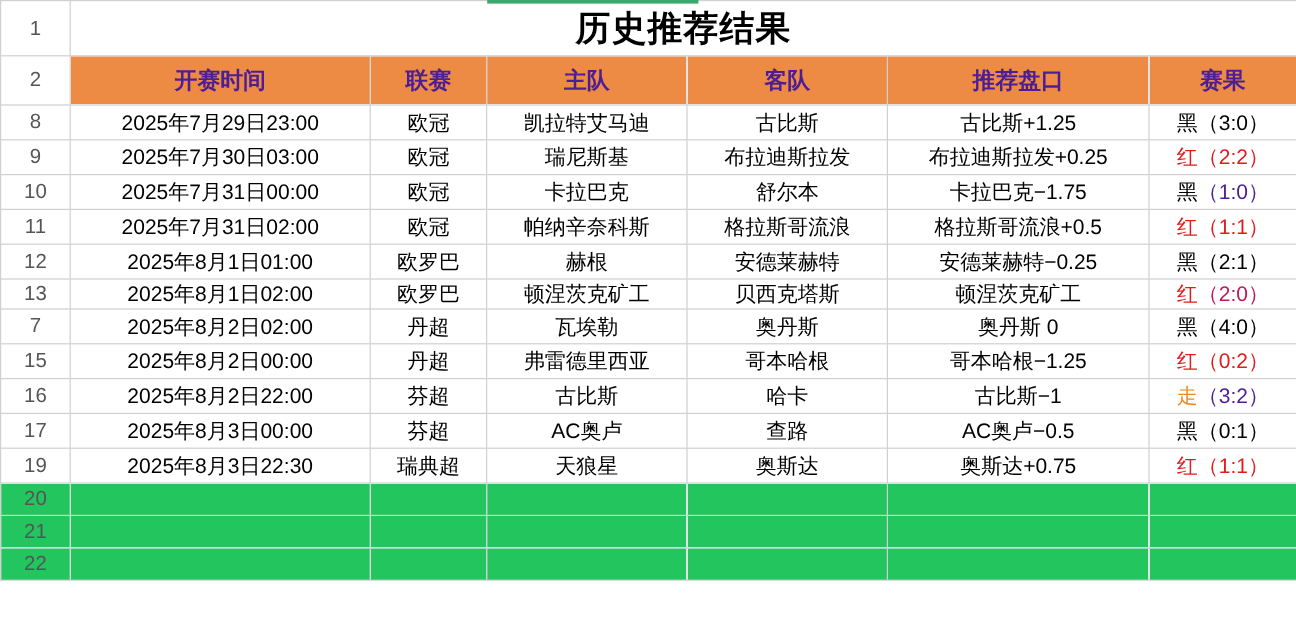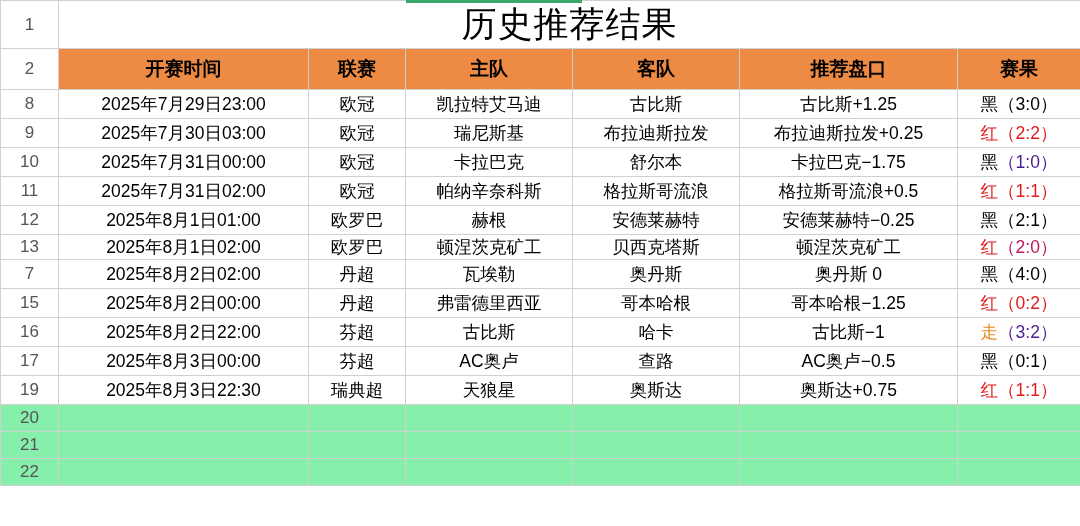--- a/index.html
+++ b/index.html
@@ -50,44 +50,44 @@
     left: 406px;
     width: 176px;
     height: 3px;
     background: #3aa76d;
     z-index: 5;
   }
   
   .title-cell {
     text-align: center;
     vertical-align: middle;
-    font-size: 35px;
-    font-weight: normal;
+    font-size: 29px;
+    font-weight: bold;
     color: #000000;
     letter-spacing: 1px;
   }
   
   .hdr {
     background: #ed8b45;
-    color: #000000;
+    color: #4c1d95;
     font-weight: bold;
     font-size: 19px;
     text-align: center;
     vertical-align: middle;
     border: 1px solid #9a9a9a;
   }
   .data {
     font-size: 17.5px;
     text-align: center;
     vertical-align: middle;
     color: #000000;
     border: 1px solid #a8a8a8;
   }
   .empty-row td {
-    background: #86efac;
+    background: #22c55e;
     border: 1px solid #d0d0d0;
   }
   .blank-cell { background:#ffffff; }
 </style>
 </head>
 <body>
 
 <div class="sheet">
   <div class="green-bar"></div>
   <table class="grid">

